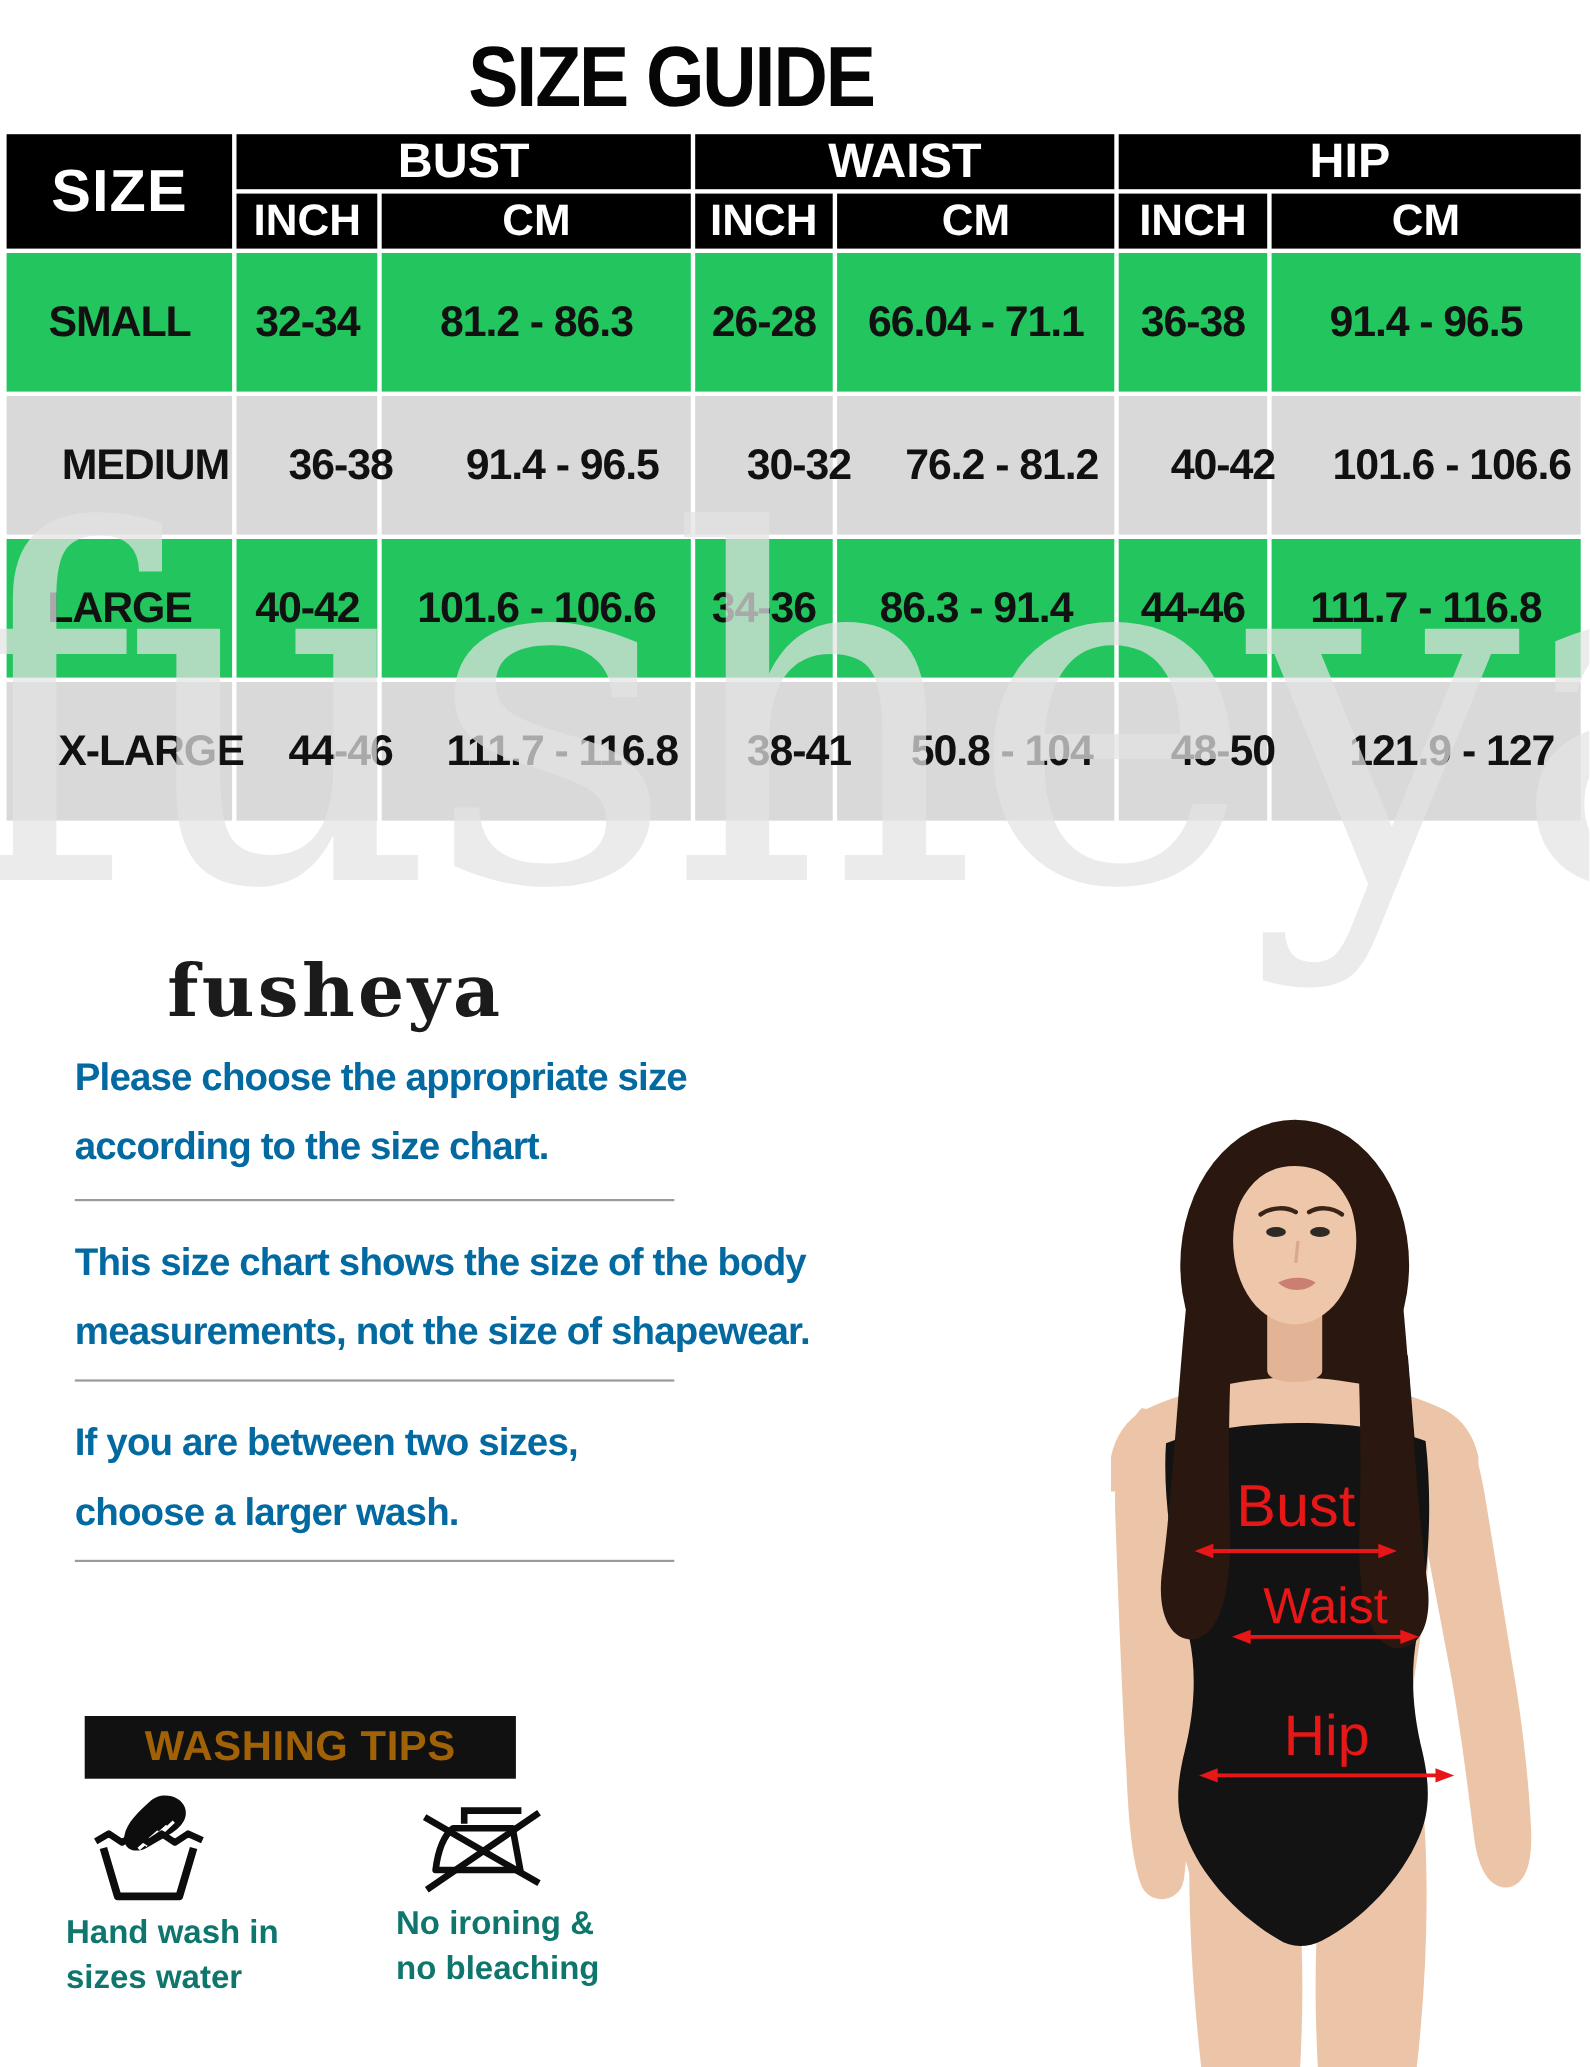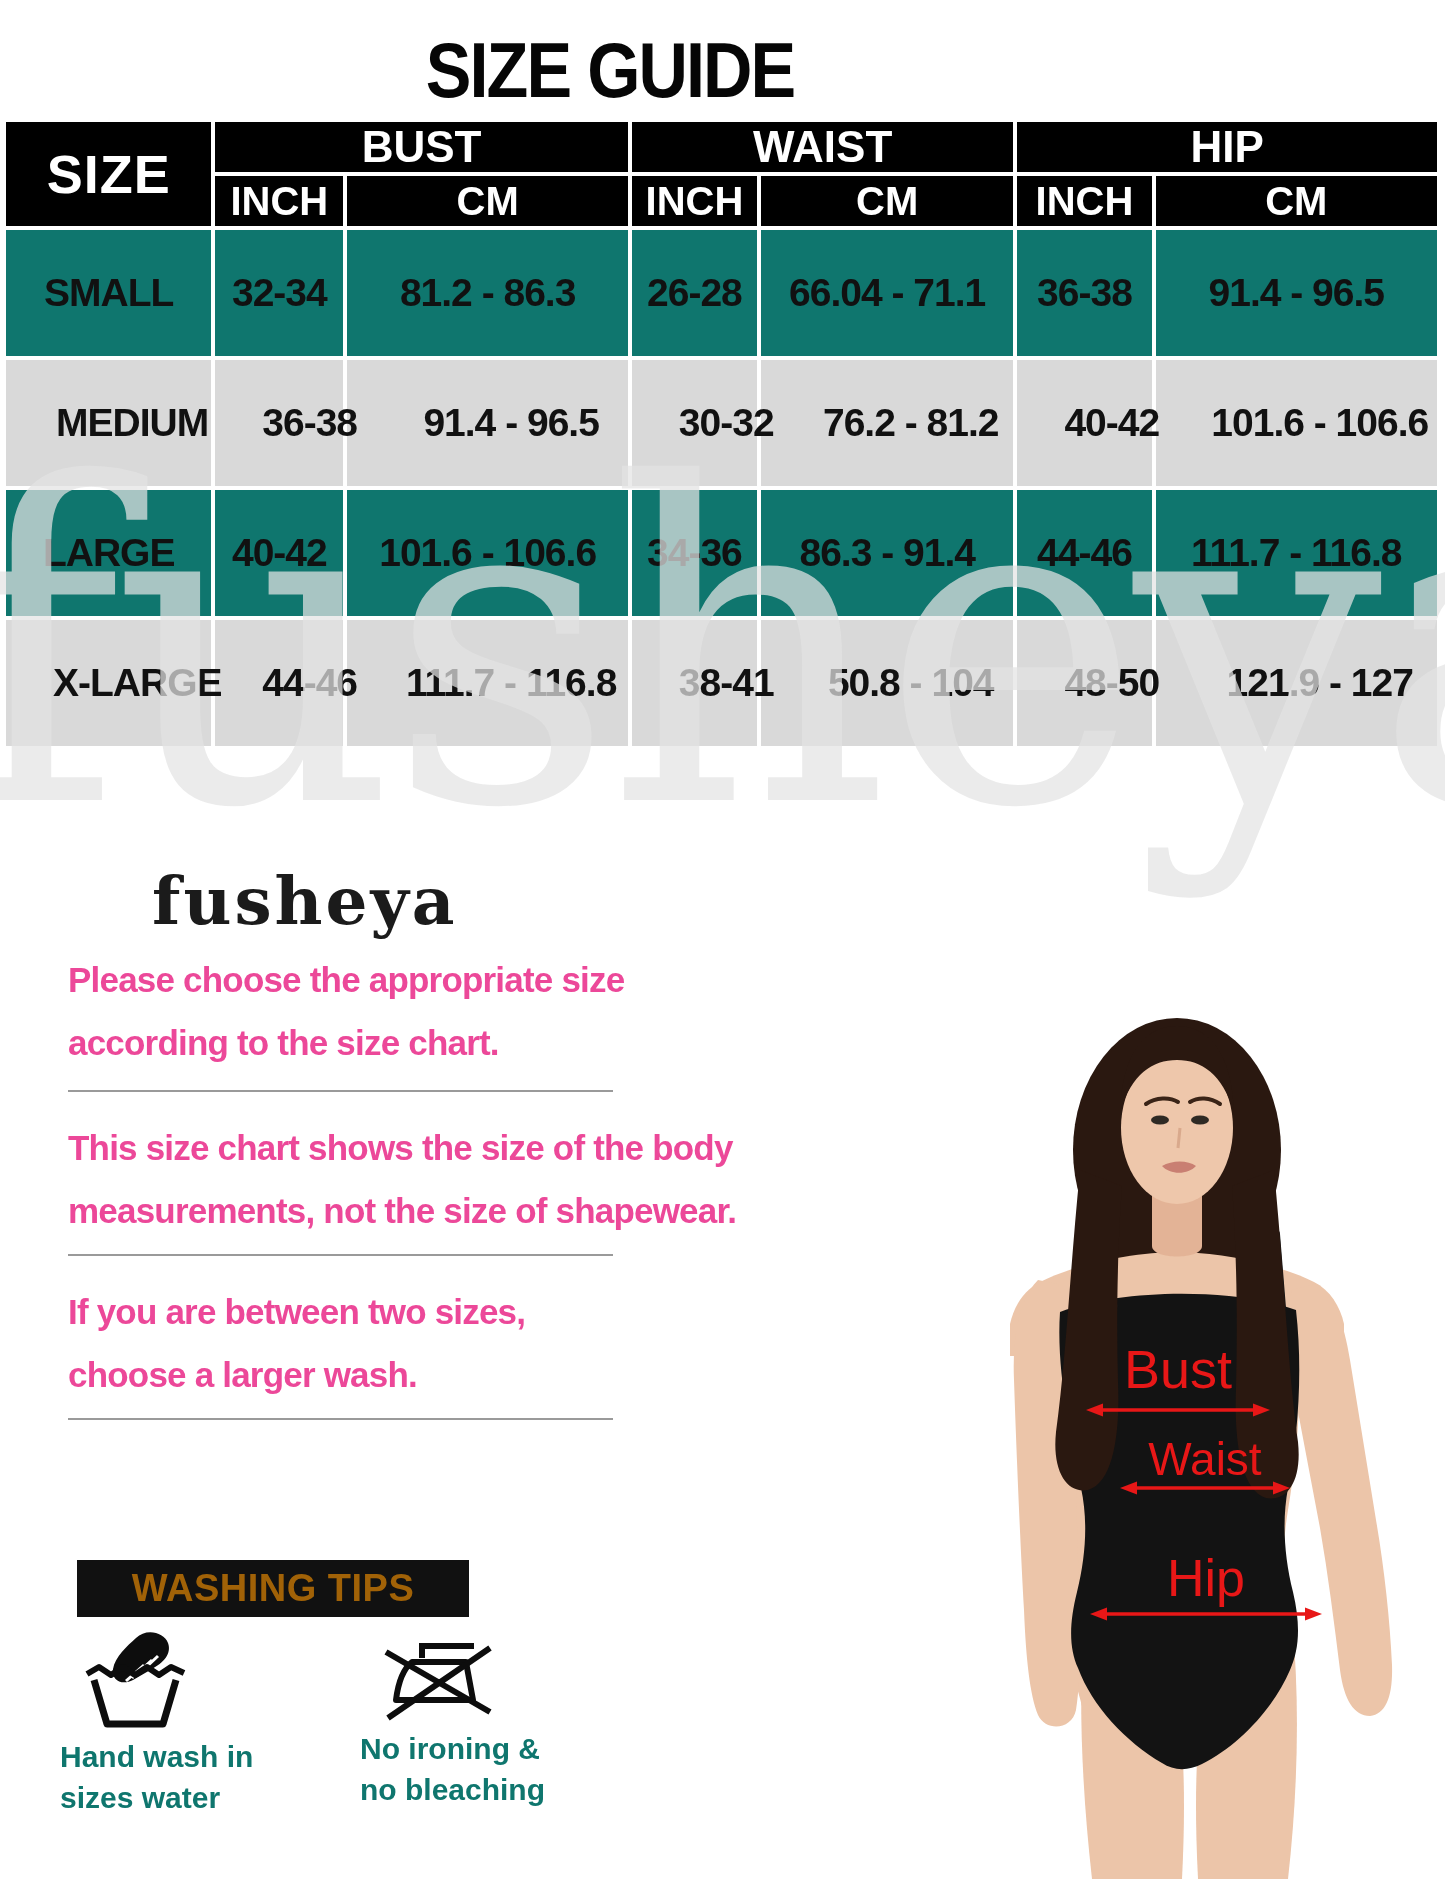--- a/index.html
+++ b/index.html
@@ -24,37 +24,37 @@
     padding:0;vertical-align:middle;margin-top:11px;
   }
   table.size-table .h1 th{height:50px;font-size:44px;}
   table.size-table .h2 th{height:50px;font-size:40px;}
   table.size-table th.c-size{font-size:54px;letter-spacing:1px;}
   table.size-table td{
     text-align:center;vertical-align:middle;height:126px;
     font-size:39px;font-weight:bold;letter-spacing:-1px;color:#111;
     white-space:nowrap;padding:0;
   }
-  tr.row-dark  td{background:#0f766e;}
+  tr.row-dark  td{background:#22c55e;}
   tr.row-light td{background:#d9d9d9;padding-left:47px;}
   
   .watermark{
     position:absolute;left:-42px;top:428px;z-index:2;
     font-family:"DejaVu Serif",serif;font-size:440px;line-height:1;
     color:#e4e4e4;opacity:.72;letter-spacing:-8px;white-space:nowrap;
     pointer-events:none;
   }
   .brand-logo{
     position:absolute;left:152px;top:862px;z-index:3;
     font-family:"DejaVu Serif",serif;font-size:66px;font-weight:bold;
     letter-spacing:3px;color:#1b1b1b;
   }
   
   .note{position:absolute;left:68px;z-index:3;font-size:35px;font-weight:bold;
-        line-height:63px;letter-spacing:-.8px;color:#ec4899;}
+        line-height:63px;letter-spacing:-.8px;color:#0369a1;}
   .divider{position:absolute;left:68px;width:545px;border-top:2px solid #9a9a9a;z-index:3;}
   
   .wash-bar{
     position:absolute;left:77px;top:1560px;width:392px;height:57px;z-index:3;
     background:#111111;color:#a16207;font-size:38px;font-weight:bold;
     display:flex;align-items:center;justify-content:center;letter-spacing:.5px;
   }
   .wash-icon{position:absolute;z-index:3;}
   .wash-label{position:absolute;z-index:3;font-size:30px;font-weight:bold;line-height:41px;color:#0f766e;}
   

